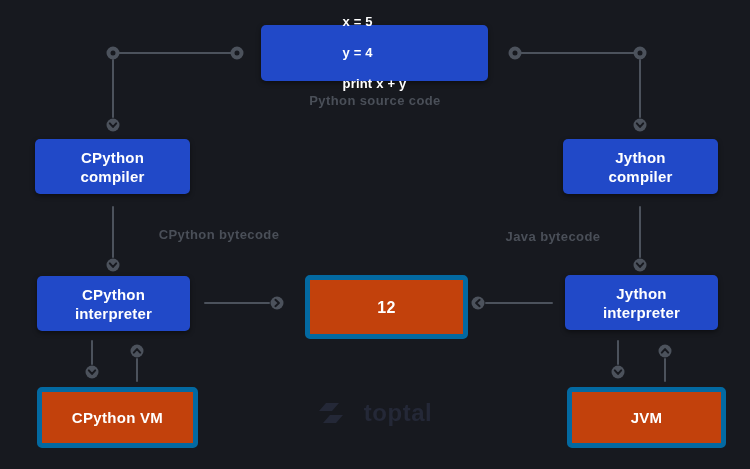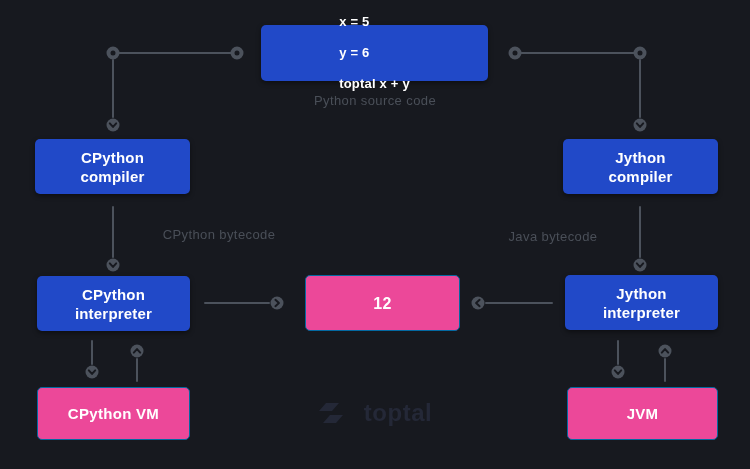--- a/index.html
+++ b/index.html
@@ -21,38 +21,38 @@
     font-weight:700;
     white-space:pre-line;
   }
   .box-blue{
     background:#2149c8;
     box-shadow:0 2px 5px rgba(0,0,0,0.45);
     font-size:15px;line-height:19px;
     letter-spacing:0.2px;
   }
   .box-dark{
-    background:#ec4899;
-    border:1px solid #0369a1;
+    background:#c2410c;
+    border:5px solid #0369a1;
     font-size:15px;line-height:19px;
     letter-spacing:0.3px;
   }
   .code-box{
     left:261px;top:25px;width:227px;height:56px;
   }
   .code-lines{
     text-align:left;
     font-size:13px;line-height:15.5px;font-weight:700;
     letter-spacing:0.2px;
   }
   .caption{
     position:absolute;
     color:#4a4f58;
     font-size:13px;
-    font-weight:400;
+    font-weight:700;
     letter-spacing:0.4px;
     text-align:center;
   }
   .logo{
     position:absolute;
     left:300px;top:396px;width:150px;height:34px;
     display:flex;align-items:center;justify-content:center;gap:20px;
   }
   .logo-text{
     color:#242837;
@@ -146,22 +146,22 @@
         <circle cx="665" cy="351" r="6.5" fill="#4c525c" stroke="none"></circle>
         <path d="M661.8 352.6 L665 349.1 L668.2 352.6" stroke="#17191f" stroke-width="2" fill="none"></path>
       </g>
       <line x1="665" y1="359" x2="665" y2="381" stroke-width="2"></line>
     </g>
   </svg>
 
   <div class="box box-blue code-box">
     <div class="code-lines">
       <div>x = 5</div>
-      <div>y = 6</div>
-      <div>toptal x + y</div>
+      <div>y = 4</div>
+      <div>print x + y</div>
     </div>
   </div>
 
   <div class="caption" style="left:255px;top:93px;width:240px;">Python source code</div>
 
   <div class="box box-blue" style="left:35px;top:139px;width:155px;height:55px;">CPython
 compiler</div>
 
   <div class="box box-blue" style="left:563px;top:139px;width:155px;height:55px;">Jython
 compiler</div>

